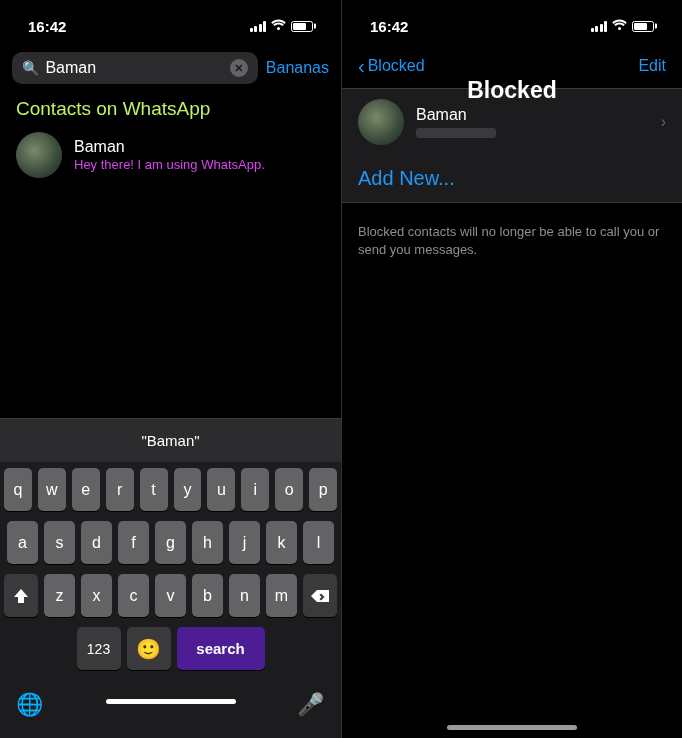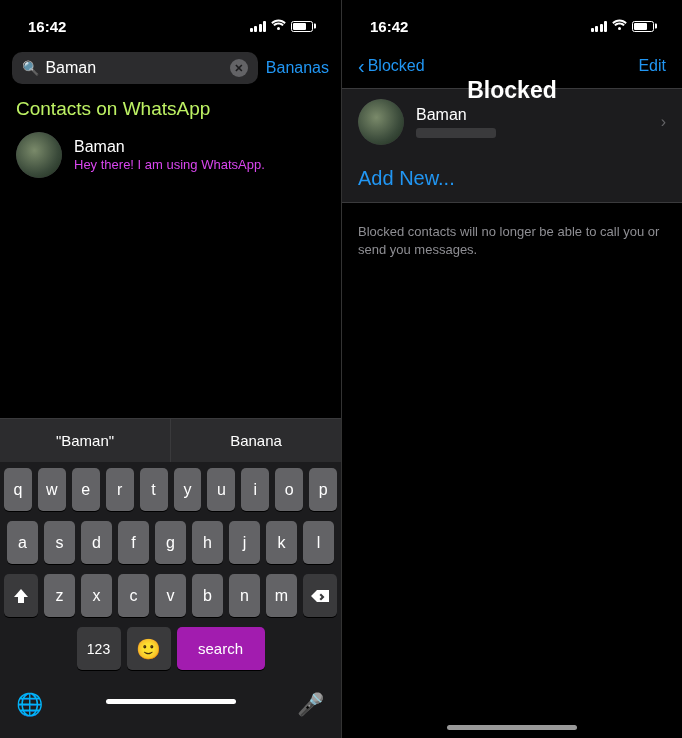--- a/index.html
+++ b/index.html
@@ -253,25 +253,25 @@
     .key.special-key {
       background: #3a3a3c;
       max-width: 44px;
       font-size: 13px;
     }
     .key.shift-key {
       background: #3a3a3c;
       max-width: 44px;
     }
     .key.search-key {
-      background: #a21caf;
+      background: #4c1d95;
       color: #fff;
       max-width: 88px;
       font-size: 15px;
-      font-weight: 400;
+      font-weight: 700;
       text-align: right;
     }
     .key.space-key {
       background: #636366;
       color: #fff;
       max-width: 170px;
       font-size: 15px;
     }
     .key.num-key {
       background: #3a3a3c;
@@ -450,21 +450,20 @@
     <div class="contact-info">
       <span class="contact-name">Baman</span>
       <span class="contact-status">Hey there! I am using WhatsApp.</span>
     </div>
   </div>
 
   <div class="keyboard-area">
 
     <div class="autocomplete-bar">
       <div class="autocomplete-item quoted">"Baman"</div>
-      <div class="autocomplete-item">Banana</div>
     </div>
 
     <div class="keyboard-keys">
 
       <div class="key-row">
         <div class="key">q</div>
         <div class="key">w</div>
         <div class="key">e</div>
         <div class="key">r</div>
         <div class="key">t</div>

